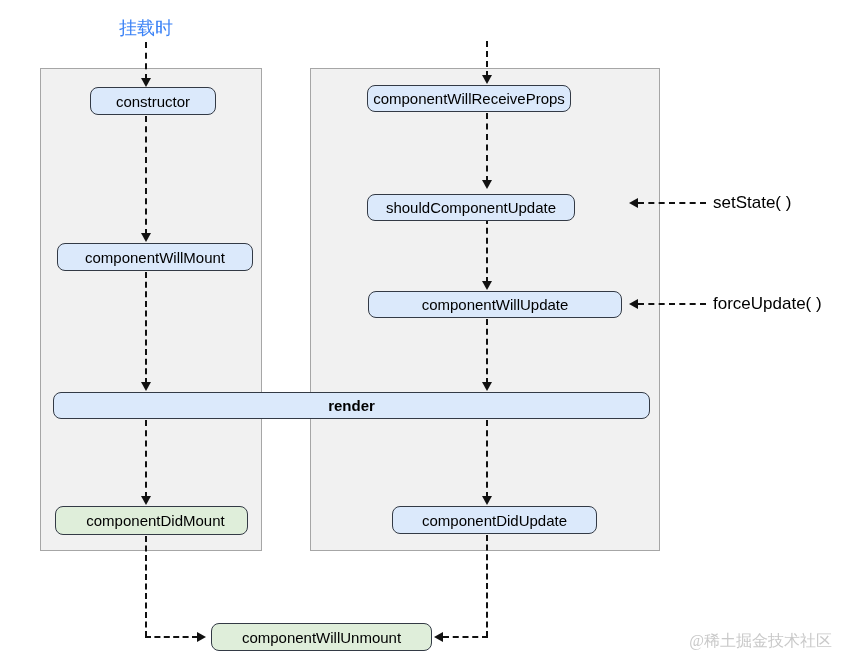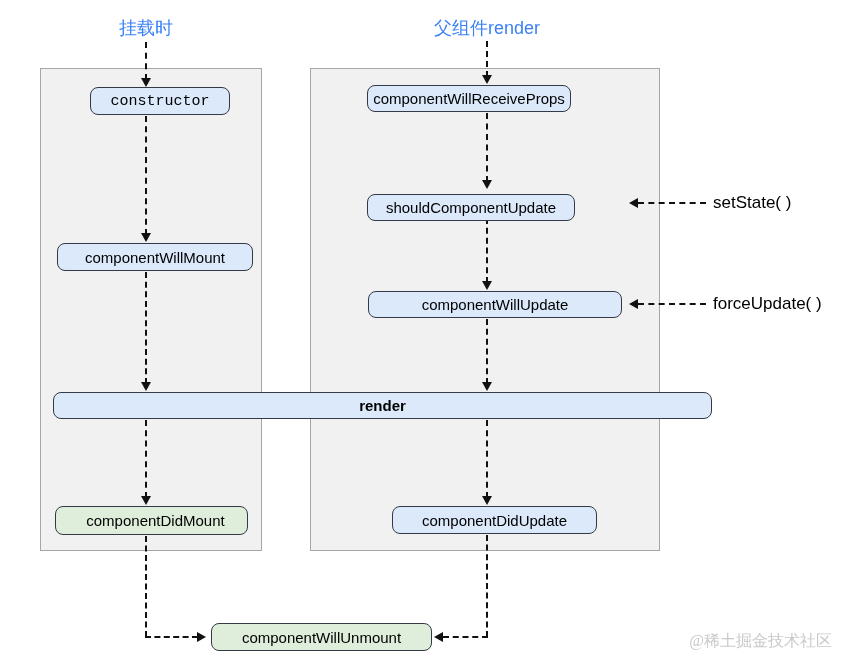--- a/index.html
+++ b/index.html
@@ -83,21 +83,20 @@
     white-space: nowrap;
     z-index: 1;
   }
 </style>
 </head>
 <body>
 
 <div class="canvas">
 
   <div class="heading" style="left:96px; top:16px; width:100px;">挂载时</div>
-  <div class="heading" style="left:407px; top:16px; width:160px;">父组件render</div>
 
   <div class="panel" style="left:40px; top:68px; width:222px; height:483px;"></div>
   <div class="panel" style="left:310px; top:68px; width:350px; height:483px;"></div>
 
   <div class="vline" style="left:145px; top:42px; height:38px;"></div>
   <div class="ah down" style="left:141px; top:78px;"></div>
 
   <div class="vline" style="left:145px; top:116px; height:119px;"></div>
   <div class="ah down" style="left:141px; top:233px;"></div>
 
@@ -131,31 +130,31 @@
   <div class="ah left" style="left:434px; top:632px;"></div>
 
   <div class="hline" style="left:638px; top:202px; width:68px;"></div>
   <div class="ah left" style="left:629px; top:198px;"></div>
   <div class="annotation" style="left:713px; top:193px;">setState( )</div>
 
   <div class="hline" style="left:638px; top:303px; width:68px;"></div>
   <div class="ah left" style="left:629px; top:299px;"></div>
   <div class="annotation" style="left:713px; top:294px;">forceUpdate( )</div>
 
-  <div class="node" style="left:90px; top:87px; width:140px; height:28px;font-family:Liberation Mono, monospace;">constructor</div>
+  <div class="node" style="left:90px; top:87px; width:126px; height:28px;">constructor</div>
 
   <div class="node" style="left:57px; top:243px; width:196px; height:28px;">componentWillMount</div>
 
   <div class="node" style="left:367px; top:85px; width:204px; height:27px;">componentWillReceiveProps</div>
 
   <div class="node" style="left:367px; top:194px; width:208px; height:27px;">shouldComponentUpdate</div>
 
   <div class="node" style="left:368px; top:291px; width:254px; height:27px;">componentWillUpdate</div>
 
-  <div class="node bold" style="left:53px; top:392px; width:659px; height:27px;">render</div>
+  <div class="node bold" style="left:53px; top:392px; width:597px; height:27px;">render</div>
 
   <div class="node green" style="left:55px; top:506px; width:193px; height:29px;padding-left:8px;">componentDidMount</div>
 
   <div class="node" style="left:392px; top:506px; width:205px; height:28px;">componentDidUpdate</div>
 
   <div class="node green" style="left:211px; top:623px; width:221px; height:28px;">componentWillUnmount</div>
 
   <div class="watermark" style="left:650px; top:631px; width:182px;font-family:Liberation Serif, serif;">@稀土掘金技术社区</div>
 
 </div>

